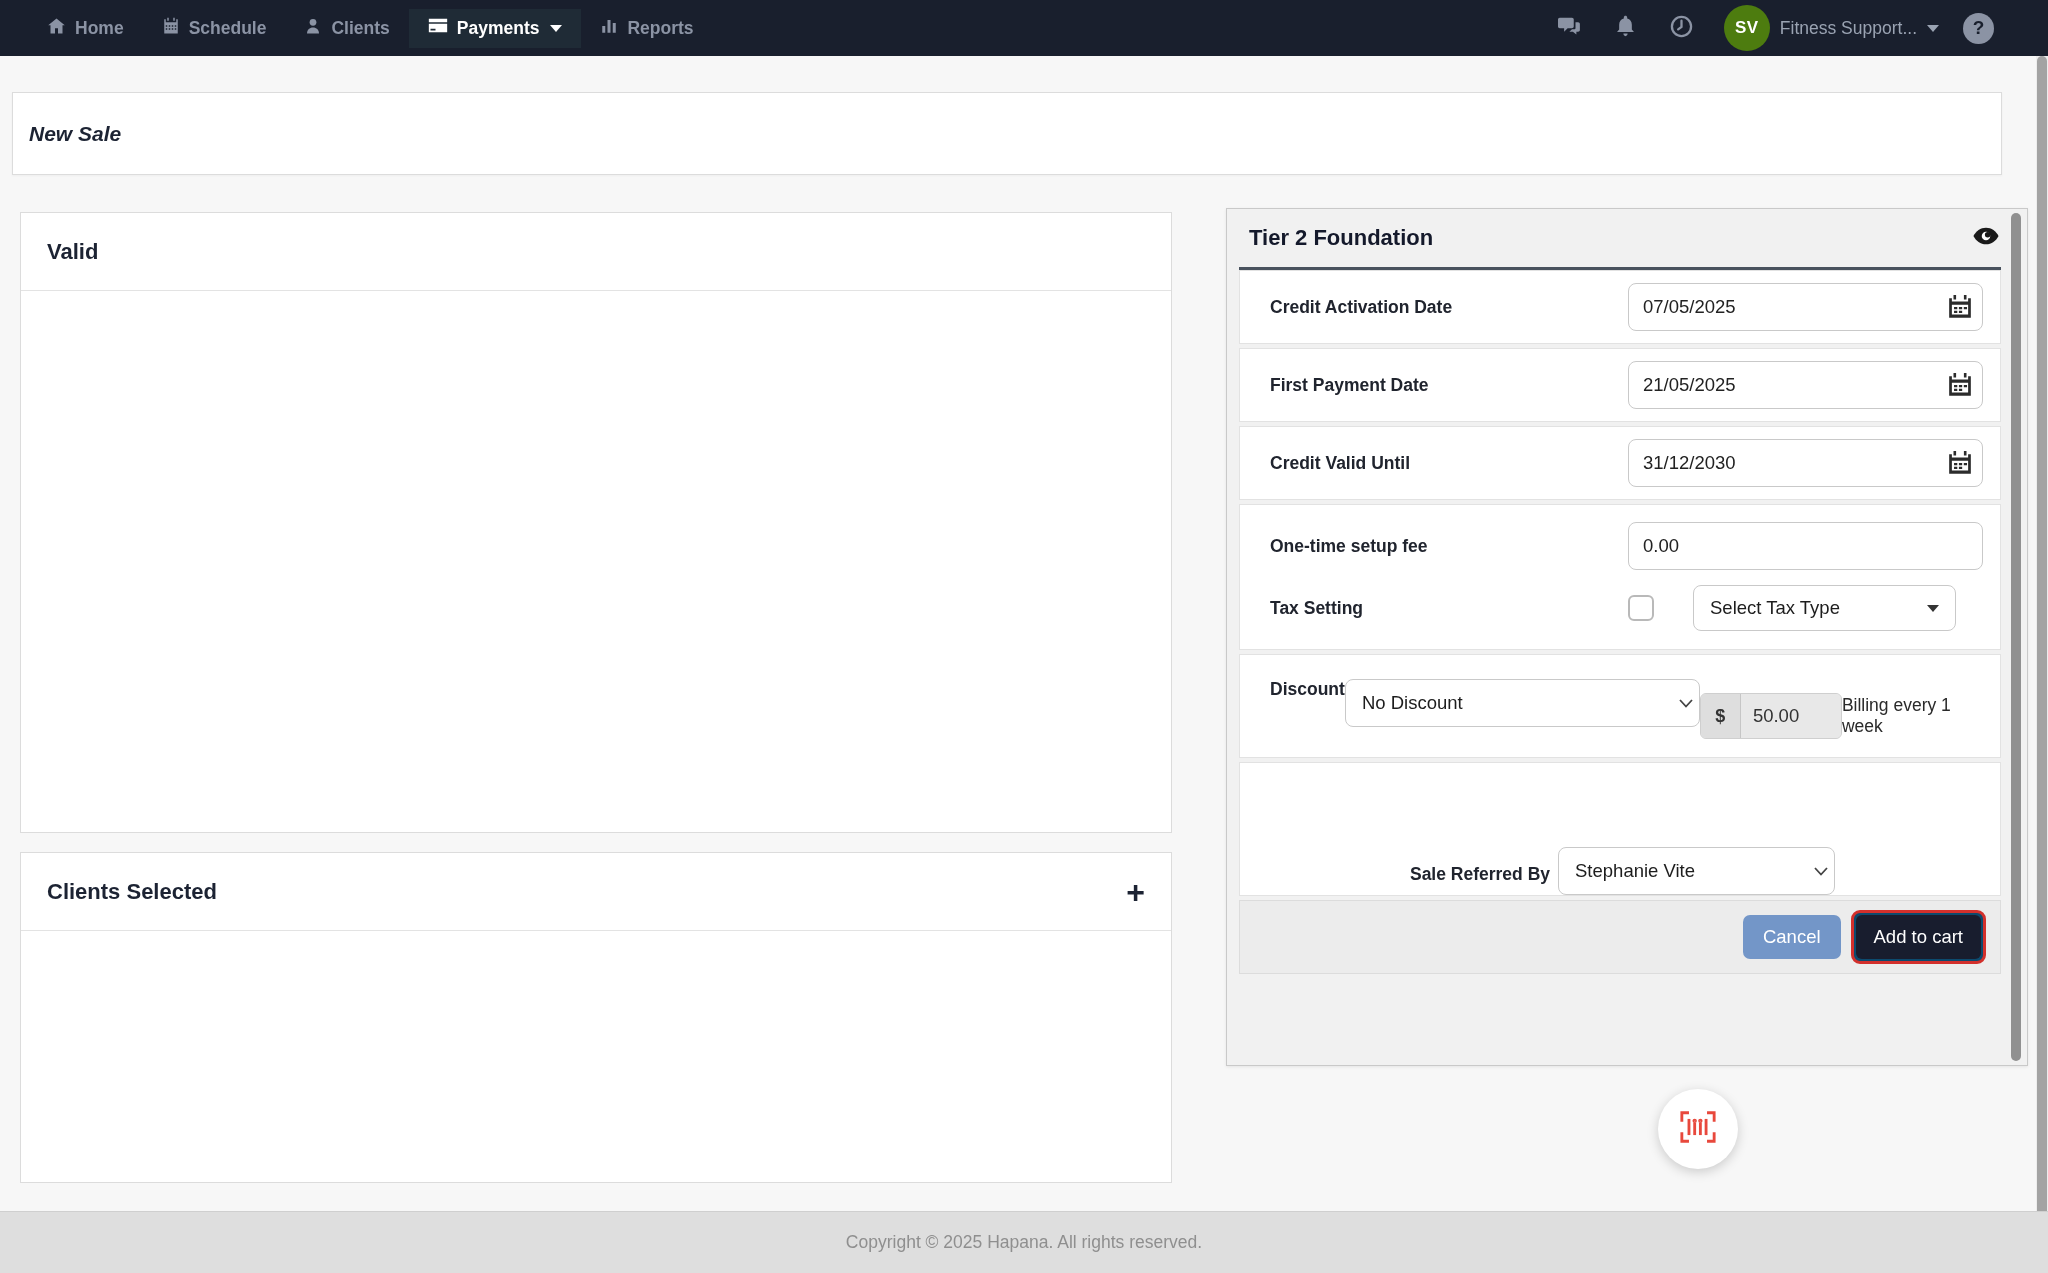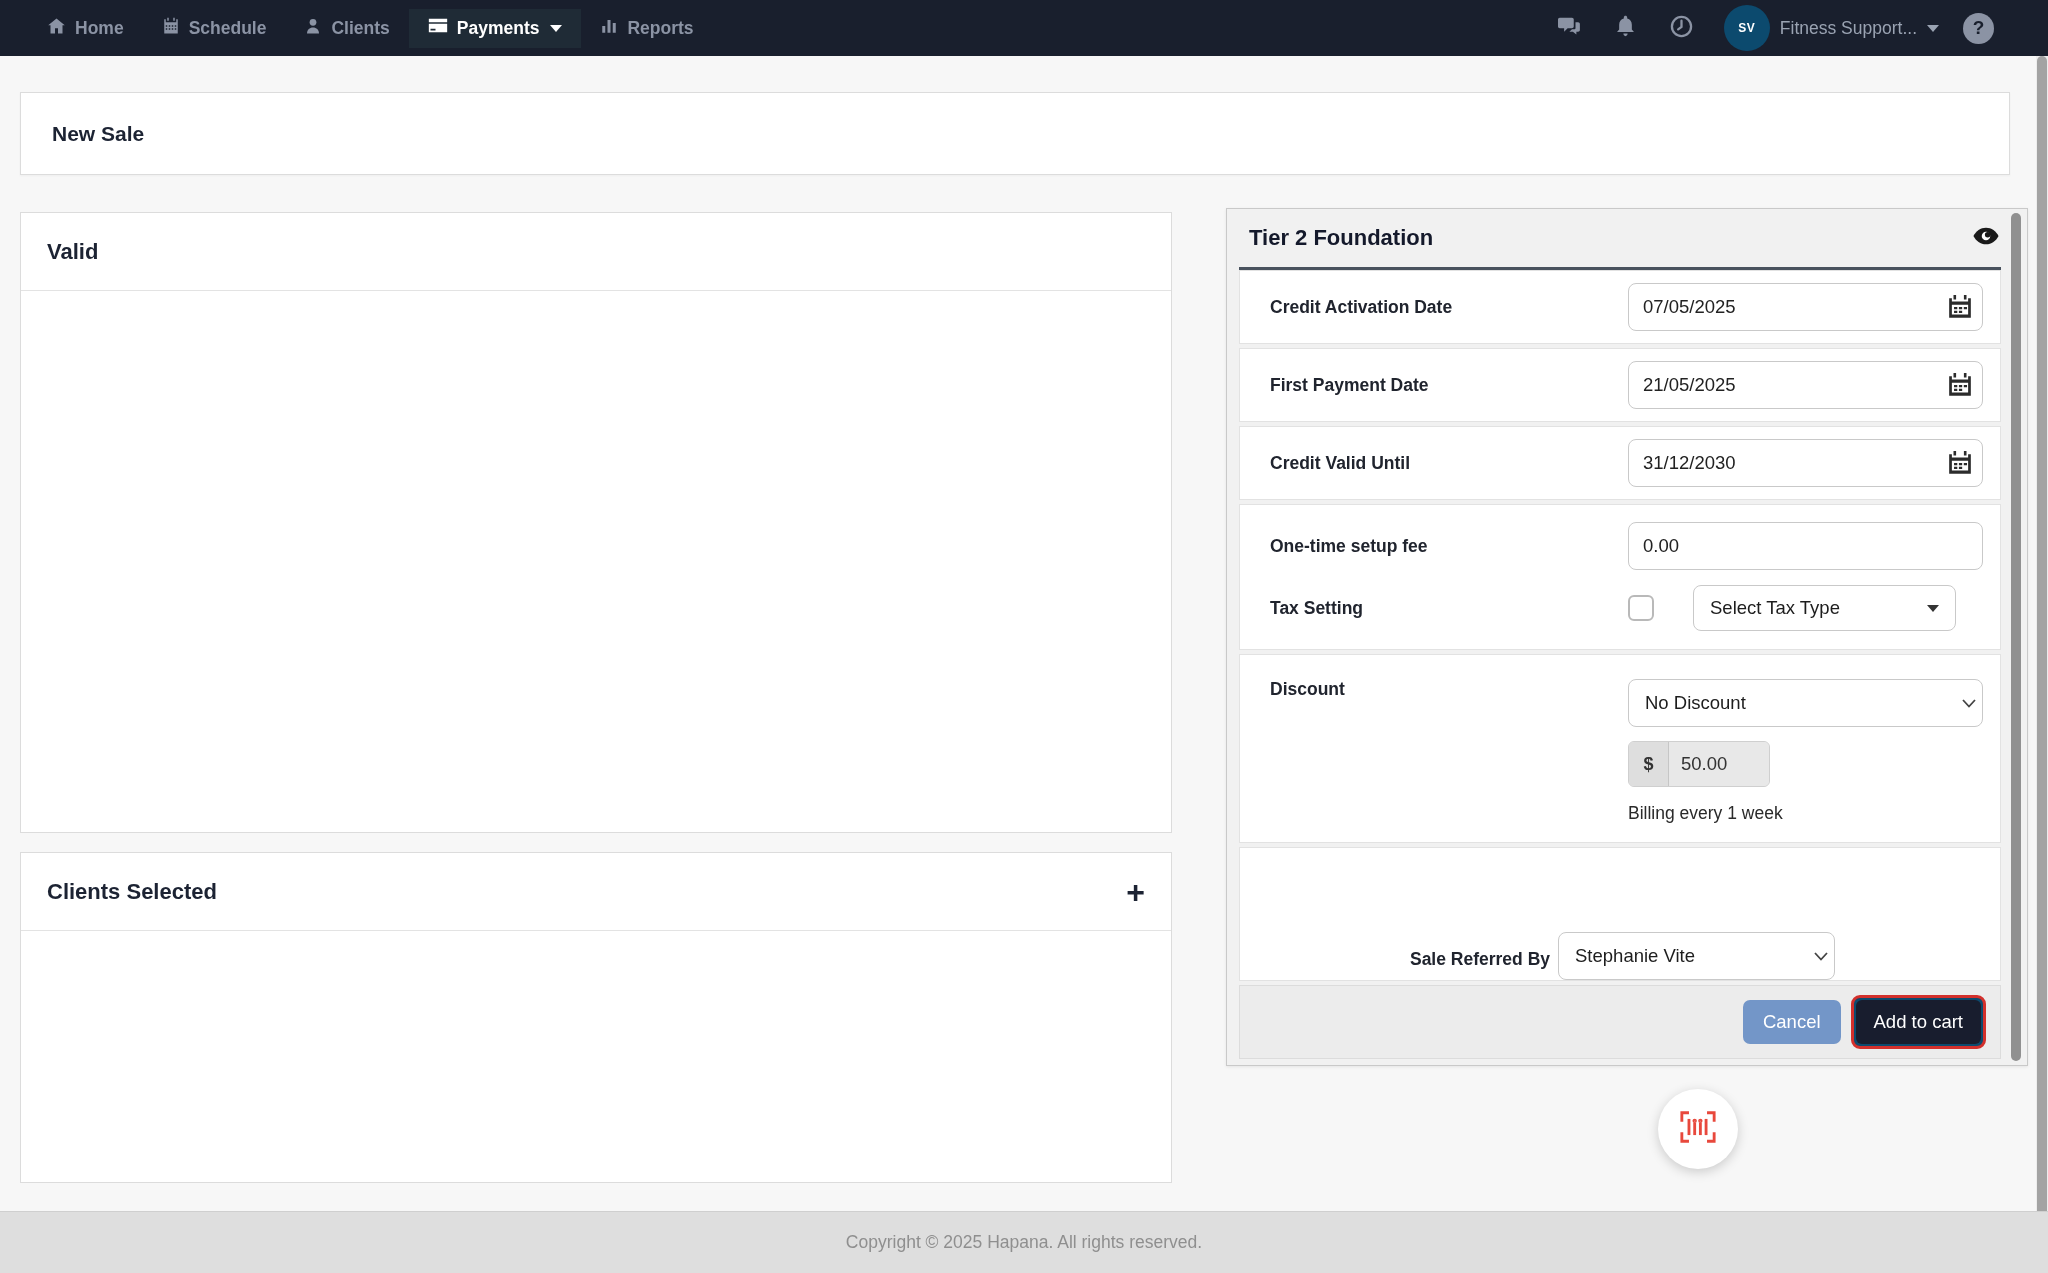--- a/index.html
+++ b/index.html
@@ -23,36 +23,36 @@
   }
   .nav-item svg { flex:0 0 auto; }
   .nav-item.active { background:#1f2b36; color:#ffffff; font-weight:700; }
   .caret-down {
     width:0; height:0; border-left:6px solid transparent; border-right:6px solid transparent;
     border-top:7px solid currentColor; margin-left:2px;
   }
   .nav-right { margin-left:auto; display:flex; align-items:center; gap:0; }
   .nav-icon-btn { padding:0 17px; color:#8b93a4; display:flex; align-items:center; cursor:pointer; }
   .avatar {
-    width:46px; height:46px; border-radius:50%; background:#0c4a6e;
-    color:#fff; font-weight:700; font-size:12px; display:flex; align-items:center; justify-content:center;
+    width:46px; height:46px; border-radius:50%; background:#4d7c0f;
+    color:#fff; font-weight:700; font-size:17px; display:flex; align-items:center; justify-content:center;
     margin-left:14px; letter-spacing:.5px;
   }
   .account-name { color:#9aa3b2; font-size:17.5px; margin-left:10px; display:flex; align-items:center; gap:8px; cursor:pointer;}
   .help-btn {
     width:31px; height:31px; border-radius:50%; background:#8b93a4; color:#191f2d;
     font-weight:700; font-size:19px; display:flex; align-items:center; justify-content:center;
     margin-left:24px; cursor:pointer;
   }
   
   .page-scrollbar-track { position:absolute; top:56px; right:0; width:12px; height:1217px; background:#ededed; }
   .page-scrollbar-thumb { position:absolute; top:0; right:1px; width:10px; height:1205px; background:#a3a3a3; border-radius:5px; }
   
   .card { background:#fff; border:1px solid #dcdcdc; }
-  .title-card { position:absolute; left:20px; top:92px; width:1990px; height:83px; display:flex; align-items:center; padding-left:31px; box-shadow:0 1px 2px rgba(0,0,0,.04); }
+  .title-card { position:absolute; left:12px; top:92px; width:1990px; height:83px; display:flex; align-items:center; padding-left:16px; box-shadow:0 1px 2px rgba(0,0,0,.04);font-style:italic; }
   .page-title { font-size:21px; font-weight:700; color:#1c2333; }
   .cart-card { position:absolute; left:20px; top:212px; width:1152px; height:621px; }
   .clients-card { position:absolute; left:20px; top:852px; width:1152px; height:331px; }
   .card-header {
     height:78px; border-bottom:1px solid #e3e3e3; display:flex; align-items:center;
     padding:0 26px; justify-content:space-between;
   }
   .card-title { font-size:22px; font-weight:700; color:#1c2333; }
   .add-glyph { font-size:32px; font-weight:700; color:#1c2333; cursor:pointer; line-height:1; }
   
@@ -78,21 +78,21 @@
   
   .prow-double { flex-direction:column; align-items:stretch; padding:0; }
   .sub-row { display:flex; align-items:center; height:72px; padding-left:30px; padding-right:17px; }
   .checkbox { width:26px; height:26px; border:2px solid #b9b9b9; border-radius:6px; background:#fff; cursor:pointer; flex:0 0 auto; }
   .tax-select {
     margin-left:39px; width:263px; height:46px; border:1px solid #c9c9c9; border-radius:8px; background:#fff;
     display:flex; align-items:center; justify-content:space-between; padding:0 16px; font-size:18.5px; color:#1d1d1d; cursor:pointer;
   }
   .tri-down { width:0; height:0; border-left:6px solid transparent; border-right:6px solid transparent; border-top:7px solid #333; }
   
-  .prow-discount { flex-direction:column; align-items:stretch; padding:24px 17px 18px 30px; }
+  .prow-discount { flex-direction:row; align-items:stretch; padding:24px 17px 18px 30px; }
   .disc-line1 { display:flex; align-items:flex-start; }
   .select-box {
     height:48px; border:1px solid #c9c9c9; border-radius:8px; background:#fff;
     display:flex; align-items:center; justify-content:space-between; padding:0 6px 0 16px;
     font-size:18.5px; color:#1d1d1d; cursor:pointer;
   }
   .disc-select { width:355px; }
   .amount-group {
     margin-top:14px; margin-left:auto; width:355px; display:flex;
   }

